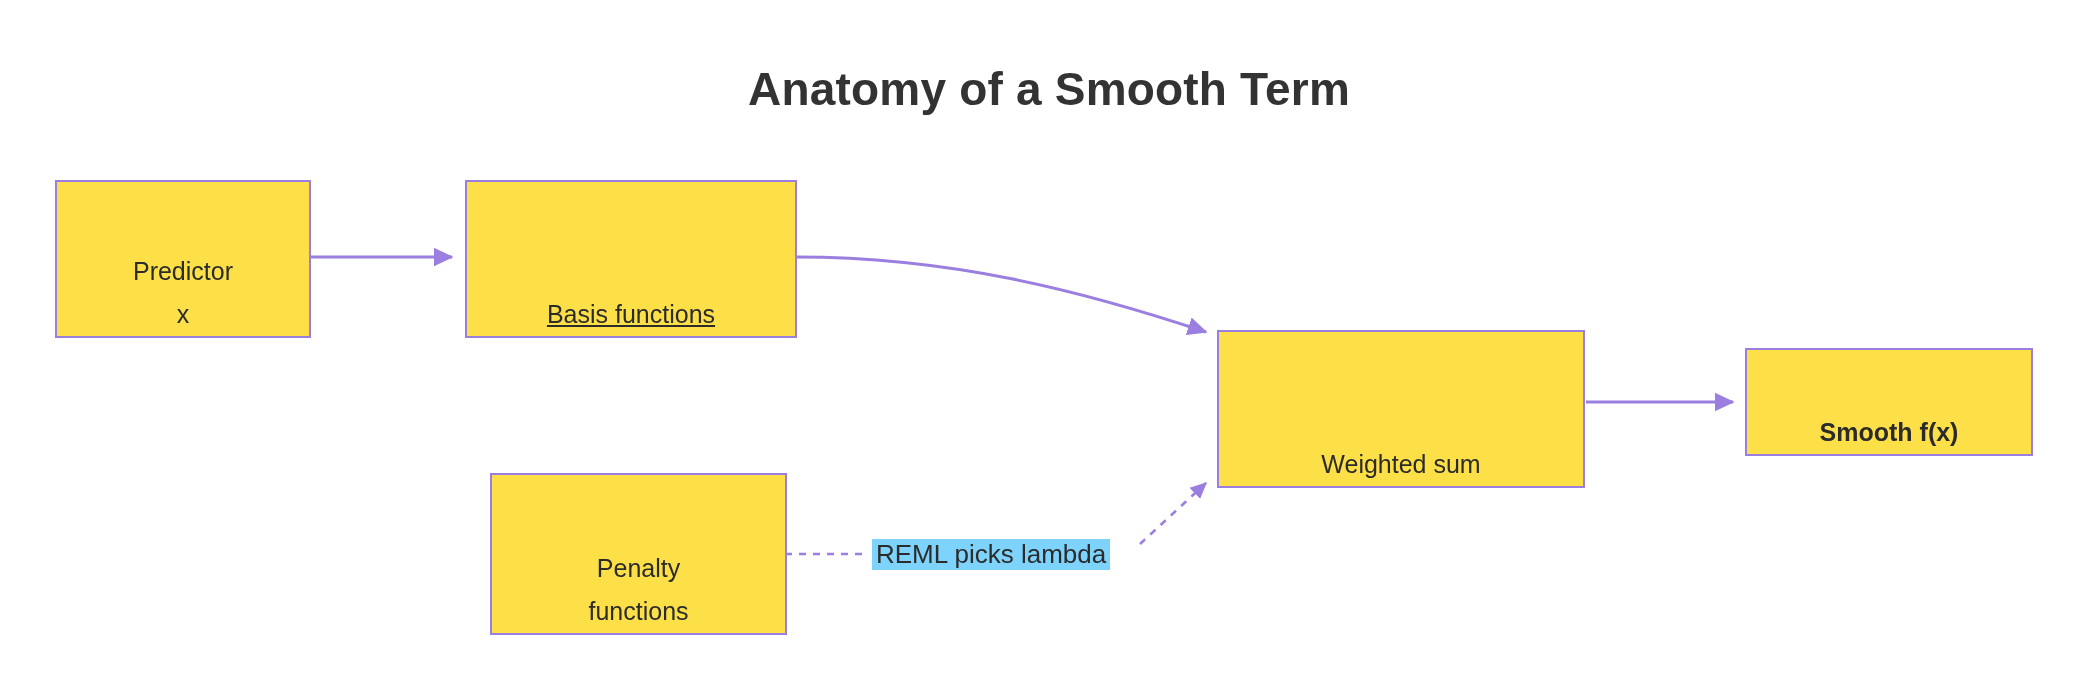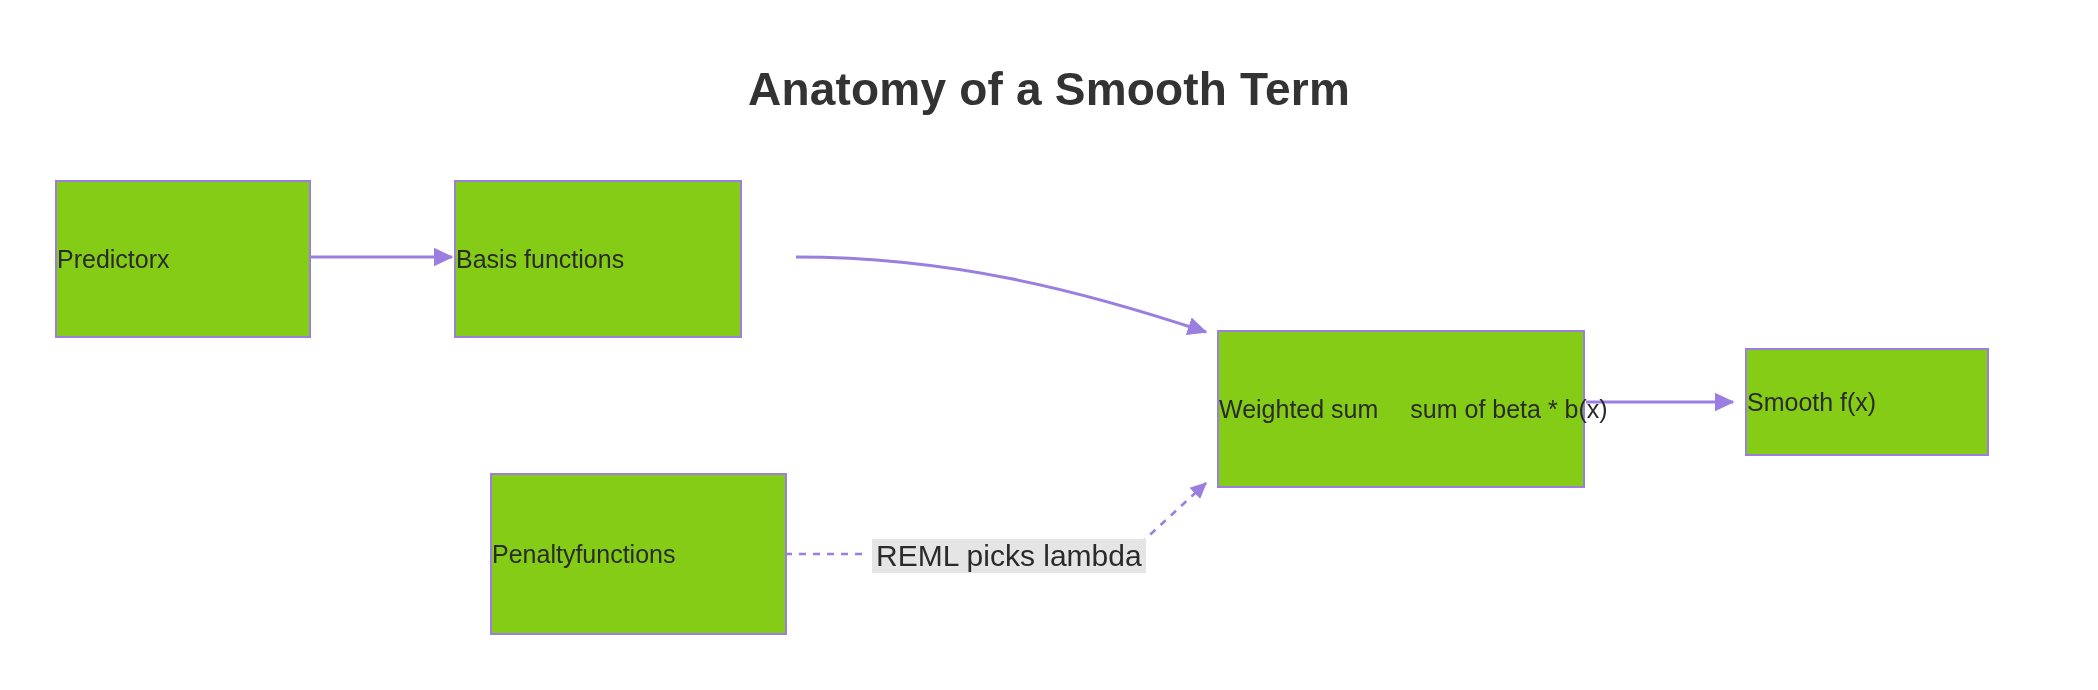--- a/index.html
+++ b/index.html
@@ -35,45 +35,46 @@
     text-align: center;
     font-size: 46px;
     font-weight: bold;
     color: #333333;
     letter-spacing: 0.2px;
     white-space: nowrap;
   }
   .node {
     position: absolute;
     box-sizing: border-box;
-    background: #84cc16;
+    background: #fde047;
     border: 2.5px solid #9a7ee0;
     display: flex;
+    flex-direction: column;
     align-items: center;
-    justify-content: flex-start;
+    justify-content: flex-end;
     color: #2b2b2b;
     font-size: 25px;
     line-height: 1.0;
   }
   .node .line {
     display: block;
     white-space: nowrap;
     padding: 9px 0;
   }
   #node-predictor   { left: 55px;   top: 180px; width: 256px; height: 158px; }
-  #node-basis       { left: 454px;  top: 180px; width: 288px; height: 158px; }
+  #node-basis       { left: 465px;  top: 180px; width: 332px; height: 158px; text-decoration: underline; }
   #node-weighted    { left: 1217px; top: 330px; width: 368px; height: 158px; gap: 32px; }
-  #node-smooth      { left: 1745px; top: 348px; width: 244px; height: 108px; }
+  #node-smooth      { left: 1745px; top: 348px; width: 288px; height: 108px; font-weight: bold; }
   #node-penalty     { left: 490px;  top: 473px; width: 297px; height: 162px; }
 
   .edge-label {
     position: absolute;
-    font-size: 30px;
+    font-size: 26px;
     color: #2b2b2b;
-    background: #e5e5e5;
+    background: #7dd3fc;
     white-space: nowrap;
     padding: 0 4px;
   }
   #label-reml { left: 872px; top: 539px; }
 </style>
 </head>
 <body>
 
 <div id="canvas">
 
@@ -111,21 +112,20 @@
     <span class="line">Predictor</span>
     <span class="line">x</span>
   </div>
 
   <div class="node" id="node-basis">
     <span class="line">Basis functions</span>
   </div>
 
   <div class="node" id="node-weighted">
     <span class="line">Weighted sum</span>
-    <span class="line">sum of beta * b(x)</span>
   </div>
 
   <div class="node" id="node-smooth">
     <span class="line">Smooth f(x)</span>
   </div>
 
   <div class="node" id="node-penalty">
     <span class="line">Penalty</span>
     <span class="line">functions</span>
   </div>

